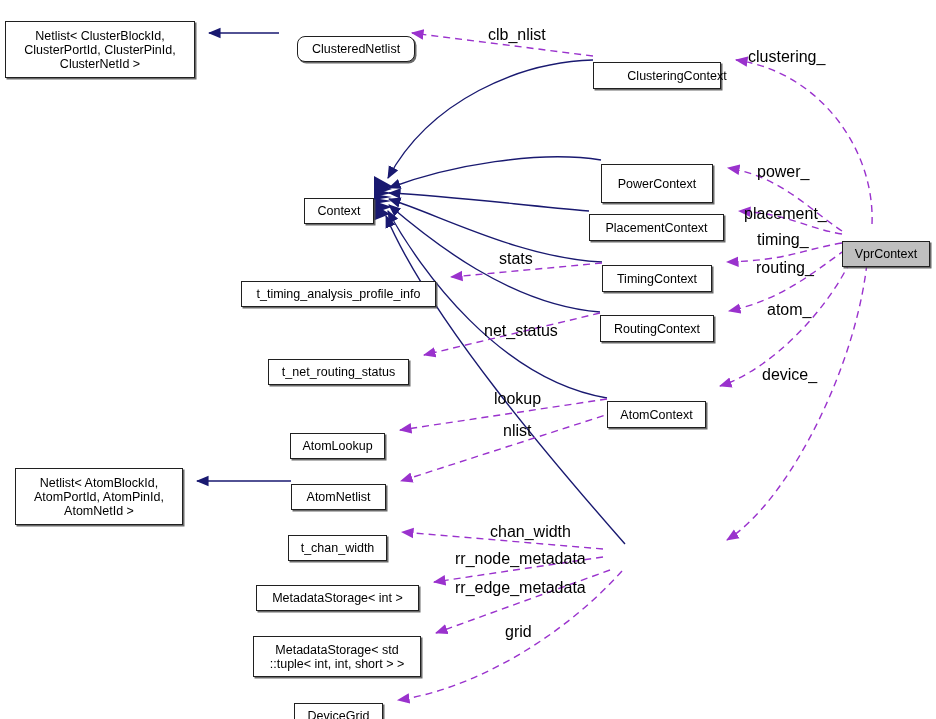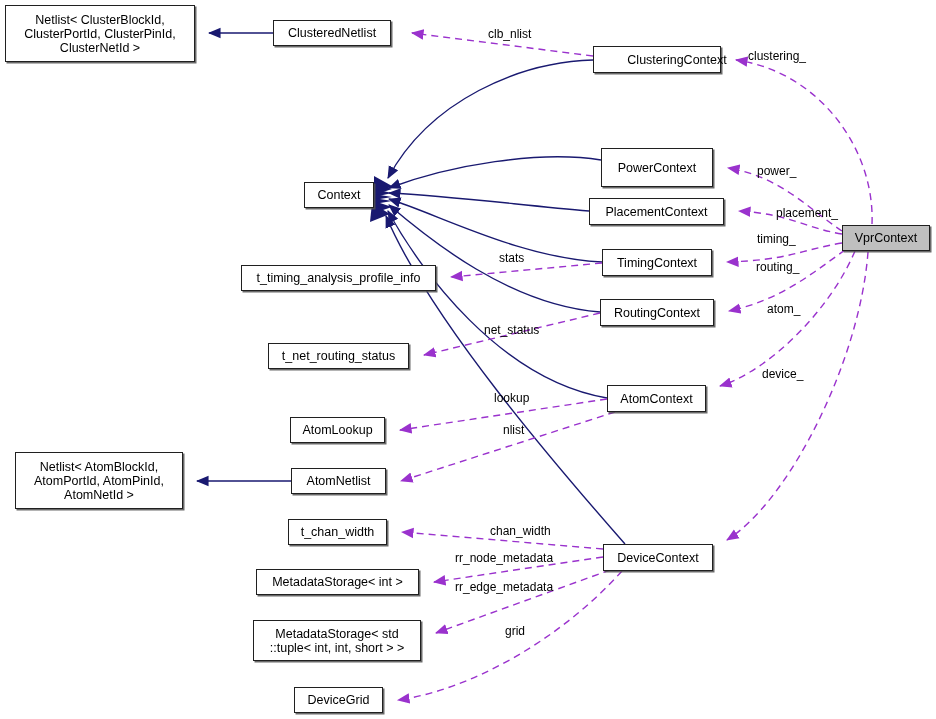--- a/index.html
+++ b/index.html
@@ -13,25 +13,26 @@
     background:#ffffff;
     color:#000000;
     font-size:12.5px;
     line-height:14px;
     display:flex;
     align-items:center;
     justify-content:center;
     text-align:center;
     white-space:pre-line;
     box-shadow:1.5px 1.5px 0 0 rgba(80,80,80,0.85);
+    margin-top:16px;
   }
   .nodebox.highlight{background:#bfbfbf;}
   .edgelabel{
     position:absolute;
-    font-size:12px;
+    font-size:16px;
     color:#000000;
     white-space:nowrap;
     line-height:13px;
   }
 </style>
 </head>
 <body>
 
 <div id="diagram">
 
@@ -109,37 +110,36 @@
       <path d="M374,198 L392,201 L374,204 z"></path>
       <path d="M374,201 L392,207 L374,213 z"></path>
       <path d="M372,203 L390,214 L370,222 z"></path>
     </g>
   </svg>
 
   <div class="nodebox" style="left:5px;top:5px;width:190px;height:57px;">Netlist&lt; ClusterBlockId,
 ClusterPortId, ClusterPinId,
 ClusterNetId &gt;</div>
 
-  <div class="nodebox" style="left:273px;top:20px;width:118px;height:26px;">ClusteredNetlist</div>
+  <div class="nodebox" style="left:297px;top:20px;width:118px;height:26px;border-radius:8px;">ClusteredNetlist</div>
 
   <div class="nodebox" style="left:593px;top:46px;width:128px;height:27px;padding-left:40px;">ClusteringContext</div>
 
   <div class="nodebox" style="left:304px;top:182px;width:70px;height:26px;">Context</div>
 
   <div class="nodebox" style="left:601px;top:148px;width:112px;height:39px;">PowerContext</div>
 
   <div class="nodebox" style="left:589px;top:198px;width:135px;height:27px;">PlacementContext</div>
 
   <div class="nodebox" style="left:602px;top:249px;width:110px;height:27px;">TimingContext</div>
 
   <div class="nodebox" style="left:600px;top:299px;width:114px;height:27px;">RoutingContext</div>
 
   <div class="nodebox" style="left:607px;top:385px;width:99px;height:27px;">AtomContext</div>
 
-  <div class="nodebox" style="left:603px;top:544px;width:110px;height:27px;">DeviceContext</div>
 
   <div class="nodebox highlight" style="left:842px;top:225px;width:88px;height:26px;">VprContext</div>
 
   <div class="nodebox" style="left:241px;top:265px;width:195px;height:26px;">t_timing_analysis_profile_info</div>
 
   <div class="nodebox" style="left:268px;top:343px;width:141px;height:26px;">t_net_routing_status</div>
 
   <div class="nodebox" style="left:290px;top:417px;width:95px;height:26px;">AtomLookup</div>
 
   <div class="nodebox" style="left:15px;top:452px;width:168px;height:57px;">Netlist&lt; AtomBlockId,
@@ -153,21 +153,21 @@
   <div class="nodebox" style="left:256px;top:569px;width:163px;height:26px;">MetadataStorage&lt; int &gt;</div>
 
   <div class="nodebox" style="left:253px;top:620px;width:168px;height:41px;">MetadataStorage&lt; std
 ::tuple&lt; int, int, short &gt; &gt;</div>
 
   <div class="nodebox" style="left:294px;top:687px;width:89px;height:26px;">DeviceGrid</div>
 
   <div class="edgelabel" style="left:488px;top:28px;">clb_nlist</div>
   <div class="edgelabel" style="left:748px;top:50px;">clustering_</div>
   <div class="edgelabel" style="left:757px;top:165px;">power_</div>
-  <div class="edgelabel" style="left:776px;top:207px;">placement_</div>
+  <div class="edgelabel" style="left:744px;top:207px;">placement_</div>
   <div class="edgelabel" style="left:757px;top:233px;">timing_</div>
   <div class="edgelabel" style="left:756px;top:261px;">routing_</div>
   <div class="edgelabel" style="left:767px;top:303px;">atom_</div>
   <div class="edgelabel" style="left:762px;top:368px;">device_</div>
   <div class="edgelabel" style="left:499px;top:252px;">stats</div>
   <div class="edgelabel" style="left:484px;top:324px;">net_status</div>
   <div class="edgelabel" style="left:494px;top:392px;">lookup</div>
   <div class="edgelabel" style="left:503px;top:424px;">nlist</div>
   <div class="edgelabel" style="left:478px;top:525px;margin-left:12px;">chan_width</div>
   <div class="edgelabel" style="left:455px;top:552px;">rr_node_metadata</div>

